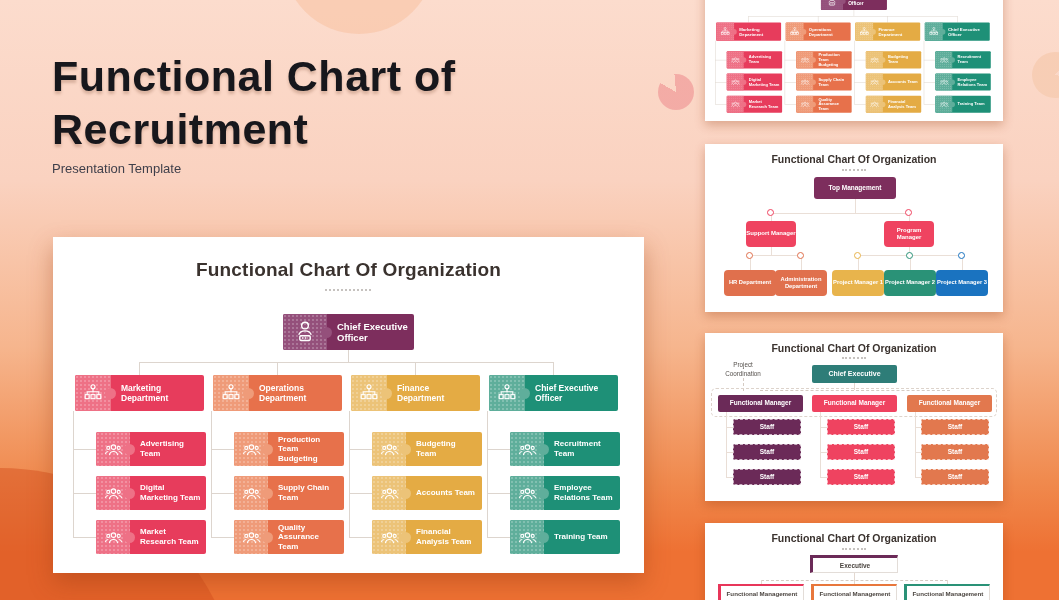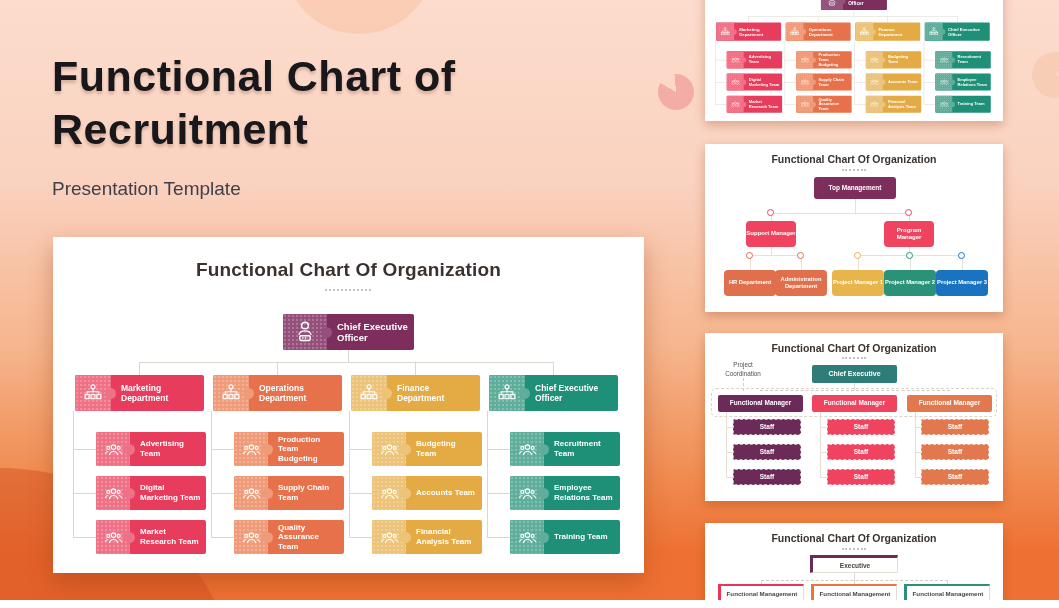--- a/index.html
+++ b/index.html
@@ -15,21 +15,21 @@
   .deco-pie1 { position:absolute; left:658px; top:74px; width:36px; height:36px; border-radius:50%;
     background: conic-gradient(from -60deg, rgba(0,0,0,0) 0 55deg, #f2a4a0 55deg 360deg); opacity:.85; }
   .deco-pie2 { position:absolute; left:1032px; top:52px; width:46px; height:46px; border-radius:50%;
     background: conic-gradient(from 40deg, rgba(0,0,0,0) 0 60deg, #f7cdb4 60deg 360deg); opacity:.95; }
   .deco-bigcircle { position:absolute; left:-240px; top:468px; width:480px; height:480px; border-radius:50%; background:rgba(214,82,31,.5); }
 
   
   .hero { position:absolute; left:52px; top:50px; width:600px; }
   .hero-title { font-size:43px; line-height:1.23; font-weight:700; color:#17171c; letter-spacing:.5px;
     text-shadow: 0 3px 3px rgba(95,40,15,.22); }
-  .hero-sub { margin-top:22px; font-size:19px; color:#3f3f4a; }
+  .hero-sub { margin-top:5px; font-size:13px; color:#3f3f4a; }
 
   
   .main-slide { position:absolute; left:53px; top:237px; width:591px; height:336px; background:#fff;
     box-shadow: 0 10px 22px rgba(150,58,16,.38); }
   .thumb { position:absolute; left:705px; width:298px; height:168px; background:#fff; overflow:hidden;
     box-shadow: 0 4px 10px rgba(150,58,16,.32); }
   .thumb1 { top:-47px; }
   .thumb2 { top:144px; }
   .thumb3 { top:333px; }
   .thumb4 { top:523px; }

